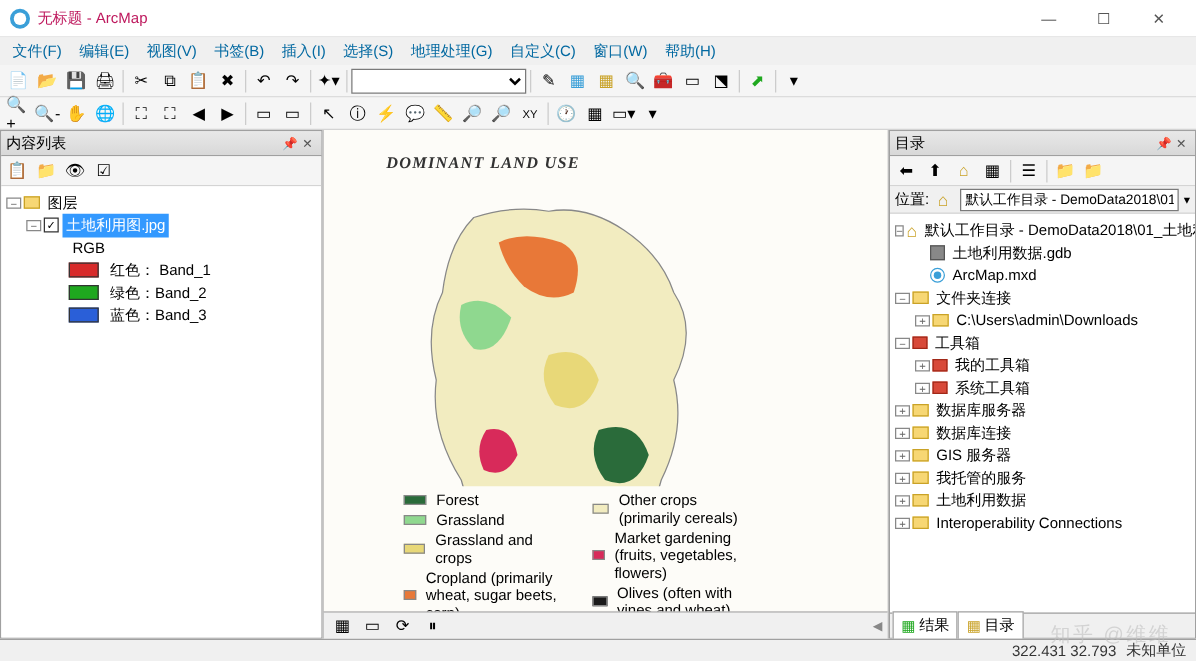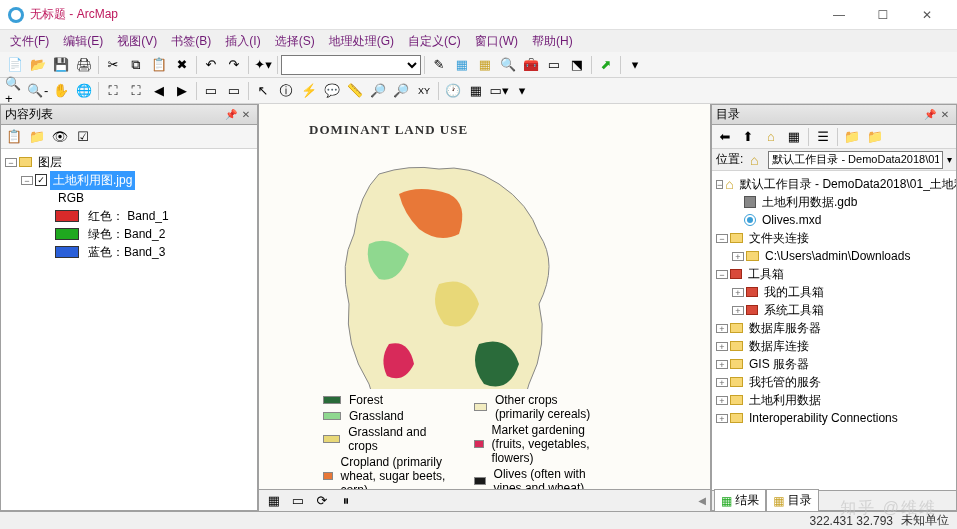--- a/index.html
+++ b/index.html
@@ -4,21 +4,21 @@
 <style>
 * { margin: 0; padding: 0; box-sizing: border-box; font-family: "Microsoft YaHei", Tahoma, sans-serif; font-size: 12px; }
 body { background: #fff; width: 957px; height: 529px; overflow: hidden; display: flex; flex-direction: column; }
 .titlebar { height: 30px; background: #fff; display: flex; align-items: center; padding: 0 8px; border-bottom: 1px solid #e0e0e0; }
 .titlebar .icon { width: 16px; height: 16px; background: #3a9fd8; border-radius: 50%; margin-right: 6px; position: relative; }
 .titlebar .icon::after { content: ""; position: absolute; top: 3px; left: 3px; width: 10px; height: 10px; background: #fff; border-radius: 50%; }
 .titlebar .title { color: #be185d; flex: 1; }
 .winbtns { display: flex; gap: 0; }
 .winbtn { width: 44px; height: 28px; display: flex; align-items: center; justify-content: center; color: #555; cursor: pointer; }
 .menubar { height: 22px; background: #f0f0f0; display: flex; align-items: center; padding: 0 4px; gap: 2px; }
-.menu-item { padding: 2px 6px; cursor: pointer; color: #701a75; }
+.menu-item { padding: 2px 6px; cursor: pointer; color: #0369a1; }
 .toolbar { height: 26px; background: #f5f5f5; border-bottom: 1px solid #d4d4d4; display: flex; align-items: center; padding: 0 4px; gap: 1px; }
 .tbtn { width: 22px; height: 22px; display: flex; align-items: center; justify-content: center; cursor: pointer; font-size: 13px; border: 1px solid transparent; }
 .tsep { width: 1px; height: 18px; background: #ccc; margin: 0 2px; }
 .combo { height: 20px; border: 1px solid #7a7a7a; background: #fff; min-width: 140px; font-size: 11px; padding: 0 2px; }
 .workspace { flex: 1; display: flex; min-height: 0; }
 .panel { display: flex; flex-direction: column; background: #f0f0f0; border: 1px solid #a0a0a0; }
 .panel-left { width: 258px; }
 .panel-right { width: 246px; }
 .panel-header { height: 20px; background: linear-gradient(#e8e8e8,#d8d8d8); display: flex; align-items: center; padding: 0 4px; border-bottom: 1px solid #a0a0a0; }
 .panel-header .spacer { flex: 1; }
@@ -26,21 +26,21 @@
 .panel-toolbar { height: 24px; background: #f5f5f5; border-bottom: 1px solid #d4d4d4; display: flex; align-items: center; padding: 0 2px; gap: 1px; }
 .panel-body { flex: 1; background: #fff; overflow: auto; padding: 4px; }
 .tree-node { display: flex; align-items: center; height: 18px; white-space: nowrap; }
 .tree-node .exp { width: 12px; text-align: center; color: #666; cursor: pointer; font-size:9px; border:1px solid #888; line-height:9px; height:9px; margin-right:2px;}
 .tree-node .lbl { padding: 1px 3px; }
 .tree-node.selected .lbl { background: #3399ff; color: #fff; }
 .chk { width:12px; height:12px; border:1px solid #333; margin-right:3px; display:inline-flex;align-items:center;justify-content:center;font-size:9px;background:#fff;}
 .swatch { width: 24px; height: 12px; border: 1px solid #333; margin-right: 6px; }
 .map-area { flex: 1; background: #fff; display: flex; flex-direction: column; border-left:1px solid #a0a0a0; border-right:1px solid #a0a0a0;}
 .map-canvas { flex: 1; background: #fdfcf8; position: relative; overflow: hidden; }
-.map-title { position: absolute; top: 18px; left: 50px; font-family: serif; font-size: 13px; font-weight: bold; letter-spacing: 1px; color:#333; }
+.map-title { position: absolute; top: 18px; left: 50px; font-family: serif; font-size: 13px; font-weight: bold; letter-spacing: 1px; color:#333;font-style:italic; }
 .map-shape { position: absolute; top: 40px; left: 60px; width: 300px; height: 360px; }
 .map-bottom-tabs { height: 22px; background: #f0f0f0; border-top: 1px solid #a0a0a0; display: flex; align-items: center; padding: 0 4px; gap: 2px; }
 .catalog-tabs { height: 20px; background: #f0f0f0; border-top: 1px solid #a0a0a0; display: flex; align-items: center; padding: 0 2px; }
 .ctab { padding: 2px 6px; border: 1px solid #a0a0a0; background: #fff; font-size: 11px; cursor: pointer; display:flex; align-items:center; gap:3px;}
 .statusbar { height: 18px; background: #f0f0f0; border-top: 1px solid #a0a0a0; display: flex; align-items: center; justify-content: flex-end; padding: 0 8px; color: #333; gap: 8px; }
 .locrow { height: 22px; display: flex; align-items: center; padding: 0 4px; gap: 4px; background: #f0f0f0; border-bottom:1px solid #d4d4d4;}
 .locrow input { flex: 1; height: 18px; border: 1px solid #7a7a7a; font-size: 11px; padding: 0 3px; }
 .ic { width:14px; height:14px; display:inline-flex; align-items:center; justify-content:center; font-size:11px; margin-right:3px;}
 .ic-folder { background:#f7d774; border:1px solid #c9a227; width:13px; height:10px;}
 .ic-gdb { background:#888; width:12px; height:12px; border:1px solid #555;}
@@ -273,21 +273,21 @@
         <span class="exp">−</span>
         <span class="ic ic-home">⌂</span>
         <span class="lbl">默认工作目录 - DemoData2018\01_土地利</span>
       </div>
       <div class="tree-node" style="padding-left:28px">
         <span class="ic ic-gdb"></span>
         <span class="lbl">土地利用数据.gdb</span>
       </div>
       <div class="tree-node" style="padding-left:28px">
         <span class="ic ic-mxd"></span>
-        <span class="lbl">Olives.mxd</span>
+        <span class="lbl">ArcMap.mxd</span>
       </div>
       <div class="tree-node">
         <span class="exp">−</span>
         <span class="ic ic-folder"></span>
         <span class="lbl">文件夹连接</span>
       </div>
       <div class="tree-node" style="padding-left:16px">
         <span class="exp">+</span>
         <span class="ic ic-folder"></span>
         <span class="lbl">C:\Users\admin\Downloads</span>

